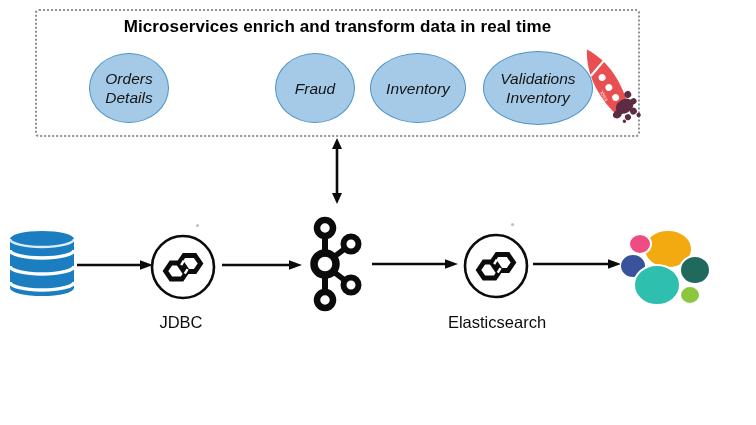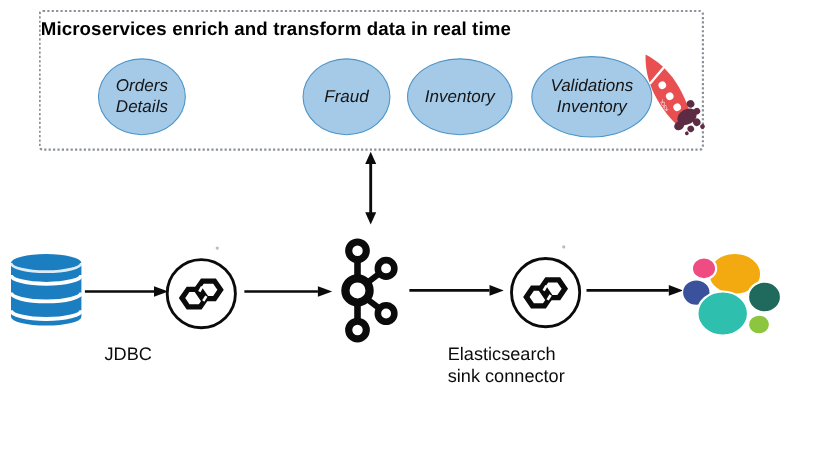--- a/index.html
+++ b/index.html
@@ -5,41 +5,41 @@
   html,body{margin:0;padding:0;background:#ffffff;}
   .stage{
     position:relative;width:756px;height:425px;background:#fff;overflow:hidden;
     font-family:"Liberation Sans","DejaVu Sans",sans-serif;color:#111;
   }
   .msbox{
     position:absolute;left:35px;top:9px;width:601px;height:124px;
     border:2px dotted var(--border-gray);border-radius:4px;background:#fff;
   }
   .ms-title{
-    position:absolute;left:0;right:0;top:6px;
+    position:absolute;left:0;right:0;top:6px;text-align:center;
     font-weight:bold;font-size:17px;letter-spacing:.1px;color:#000;
   }
   .ellipse{
     position:absolute;border-radius:50%;
     background:var(--ellipse-fill);border:1.6px solid var(--ellipse-stroke);
     display:flex;align-items:center;justify-content:center;text-align:center;
     font-style:italic;font-size:15.5px;line-height:19px;color:#151515;
     box-sizing:border-box;padding:4px;
   }
   .e1{left:52px;top:42px;width:80px;height:70px;}
   .e2{left:144px;top:42px;width:81px;height:70px;}
   .e3{left:238px;top:42px;width:80px;height:70px;}
   .e4{left:333px;top:42px;width:96px;height:70px;}
   .e5{left:446px;top:40px;width:110px;height:74px;}
   .abs{position:absolute;}
   .rocket-wrap{position:absolute;left:570px;top:40px;width:76px;height:92px;
     display:flex;align-items:center;justify-content:center;}
   .rocket-wrap svg{transform:rotate(-30deg);}
   .node-label{
-    position:absolute;font-size:16.5px;line-height:20px;color:#0c0c0c;
+    position:absolute;text-align:center;font-size:16.5px;line-height:20px;color:#0c0c0c;
   }
   .jdbc-label{left:95px;top:312px;width:172px;}
   .es-label{left:407px;top:312px;width:180px;}
   .speck{position:absolute;width:3px;height:3px;border-radius:50%;background:#b9bdc2;}
 </style>
 </head>
 <body>
 
 <div class="stage">
 
@@ -143,16 +143,15 @@
     <ellipse cx="37" cy="57" rx="23" ry="20" fill="var(--es-teal)" stroke="#fff" stroke-width="2"></ellipse>
     <ellipse cx="75" cy="42" rx="15" ry="14" fill="var(--es-darkgreen)" stroke="#fff" stroke-width="2"></ellipse>
     <ellipse cx="70" cy="67" rx="10" ry="9" fill="var(--es-lightgreen)" stroke="#fff" stroke-width="2"></ellipse>
   </svg>
 
   <div class="node-label jdbc-label">
     <div>JDBC</div>
   </div>
   <div class="node-label es-label">
     <div>Elasticsearch</div>
-    <div>sink connector</div>
   </div>
 
 </div>
 
 </body></html>

